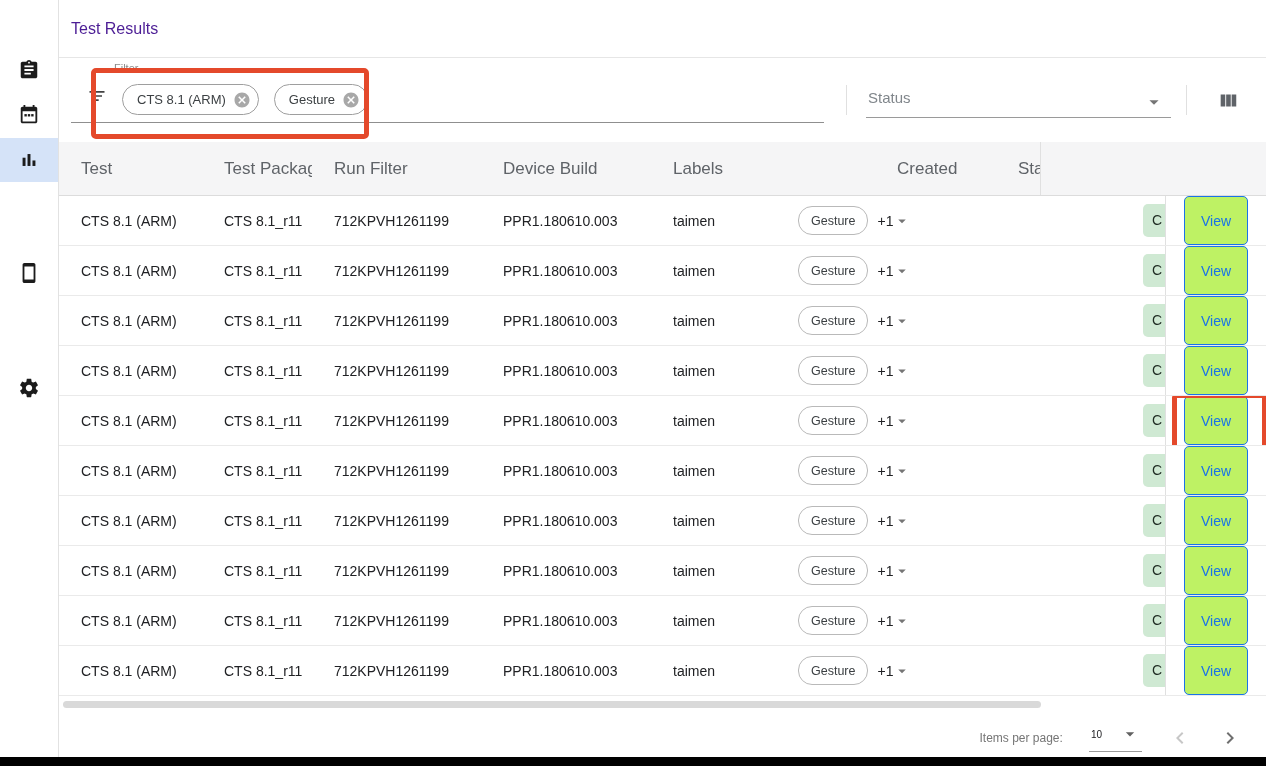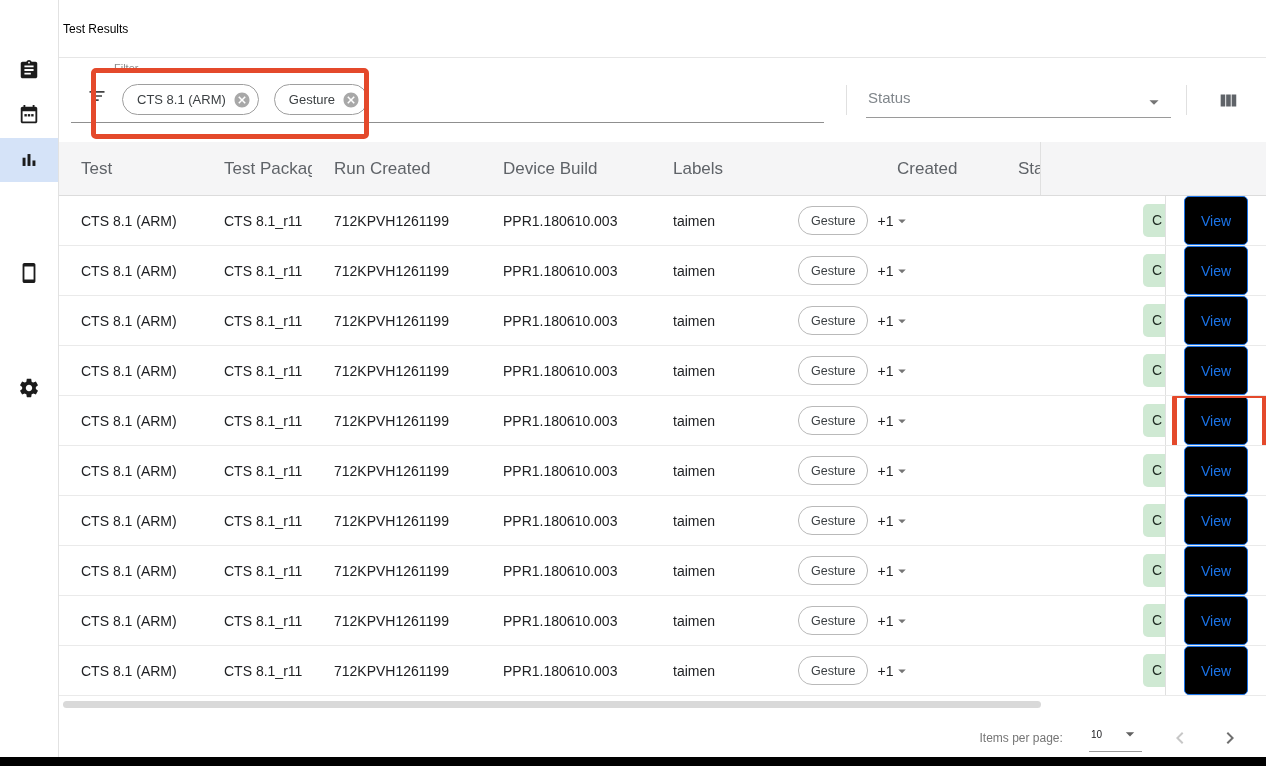--- a/index.html
+++ b/index.html
@@ -11,21 +11,21 @@
            border-right:1px solid #e2e2e2;z-index:2;}
   .nav-item{position:absolute;left:0;width:58px;height:44px;display:flex;
             align-items:center;justify-content:center;cursor:pointer;background:transparent;border:none;padding:0;}
   .nav-item.selected{background:#d5e3f8;}
   .nav-item svg{width:22px;height:22px;fill:#1c1c1c;}
 
   
   .main{position:absolute;left:59px;top:0;width:1207px;height:100%;}
 
   .titlebar{height:57px;border-bottom:1px solid #e6e6e6;display:flex;align-items:center;}
-  .titlebar h1{margin:0 0 0 4px;font-size:12px;font-weight:400;color:#000000;}
+  .titlebar h1{margin:0 0 0 12px;font-size:16px;font-weight:400;color:#4c1d95;}
 
   
   .toolbar{position:relative;height:84px;}
   .filter-icon{position:absolute;left:28px;top:28px;}
   .filter-icon svg{width:20px;height:20px;fill:#424242;}
   .float-label{position:absolute;left:55px;top:4px;font-size:11px;color:#8b8b8b;}
   .chips{position:absolute;left:63px;top:26px;display:flex;gap:15px;}
   .chip{height:29px;display:inline-flex;align-items:center;gap:7px;
         border:1px solid #9e9e9e;border-radius:16px;background:#fff;
         padding:0 7px 0 14px;font-size:13px;color:#3c4043;cursor:default;}
@@ -58,21 +58,21 @@
   .c-product{width:125px;} .c-labels{width:224px;} .c-created{width:121px;}
   .c-status{width:44px;padding-left:22px;}
   .c-action{width:101px;border-left:1px solid #e0e0e0;justify-content:center;padding-left:0;position:relative;}
   .label-chip{height:27px;display:inline-flex;align-items:center;border:1px solid #b9b9b9;
               border-radius:14px;padding:0 12px;font-size:12.5px;color:#3c4043;background:#fff;}
   .more-wrap{display:inline-flex;align-items:center;margin-left:9px;cursor:pointer;}
   .more-label{font-size:14px;color:#202124;}
   .more-wrap svg{width:18px;height:18px;fill:#757575;}
   .status-badge{display:inline-block;flex:none;width:80px;height:33px;line-height:33px;background:#cfe9d3;
                 border-radius:5px;color:#1e2b22;font-size:14px;padding-left:9px;box-sizing:border-box;}
-  .view-btn{width:64px;height:49px;background:#000000;border:1px solid #1a73e8;border-radius:5px;
+  .view-btn{width:64px;height:49px;background:#bef264;border:1px solid #1a73e8;border-radius:5px;
             color:#1a73e8;font-size:14px;font-family:inherit;cursor:pointer;}
 
   
   .hscroll{height:14px;position:relative;}
   .hscroll .thumb{position:absolute;left:4px;top:5px;width:978px;height:7px;background:#d9d9d9;border-radius:4px;cursor:pointer;}
 
   
   .paginator{height:56px;display:flex;align-items:center;justify-content:flex-end;
              padding-right:24px;color:#757575;font-size:12px;}
   .pg-label{margin-right:26px;}
@@ -168,21 +168,21 @@
             <path d="M4 5v13h5V5H4zm6 13h5V5h-5v13zm6-13v13h5V5h-5z"></path>
           </svg>
       </button>
       <div class="hl-box box1"></div>
     </div>
 
     <div class="table">
       <div class="thead">
         <div class="cell c-test">Test</div>
         <div class="cell c-pkg">Test Package</div>
-        <div class="cell c-targets">Run Created</div>
+        <div class="cell c-targets">Run Filter</div>
         <div class="cell c-build">Device Build</div>
         <div class="cell c-labels">Labels</div>
         <div class="cell c-created">Created</div>
         <div class="cell c-status">Stat</div>
         <div class="cell c-action"></div>
       </div>
       <div id="table-body">
           <div class="trow">
             <div class="cell c-test">CTS 8.1 (ARM)</div>
             <div class="cell c-pkg">CTS 8.1_r11</div>

